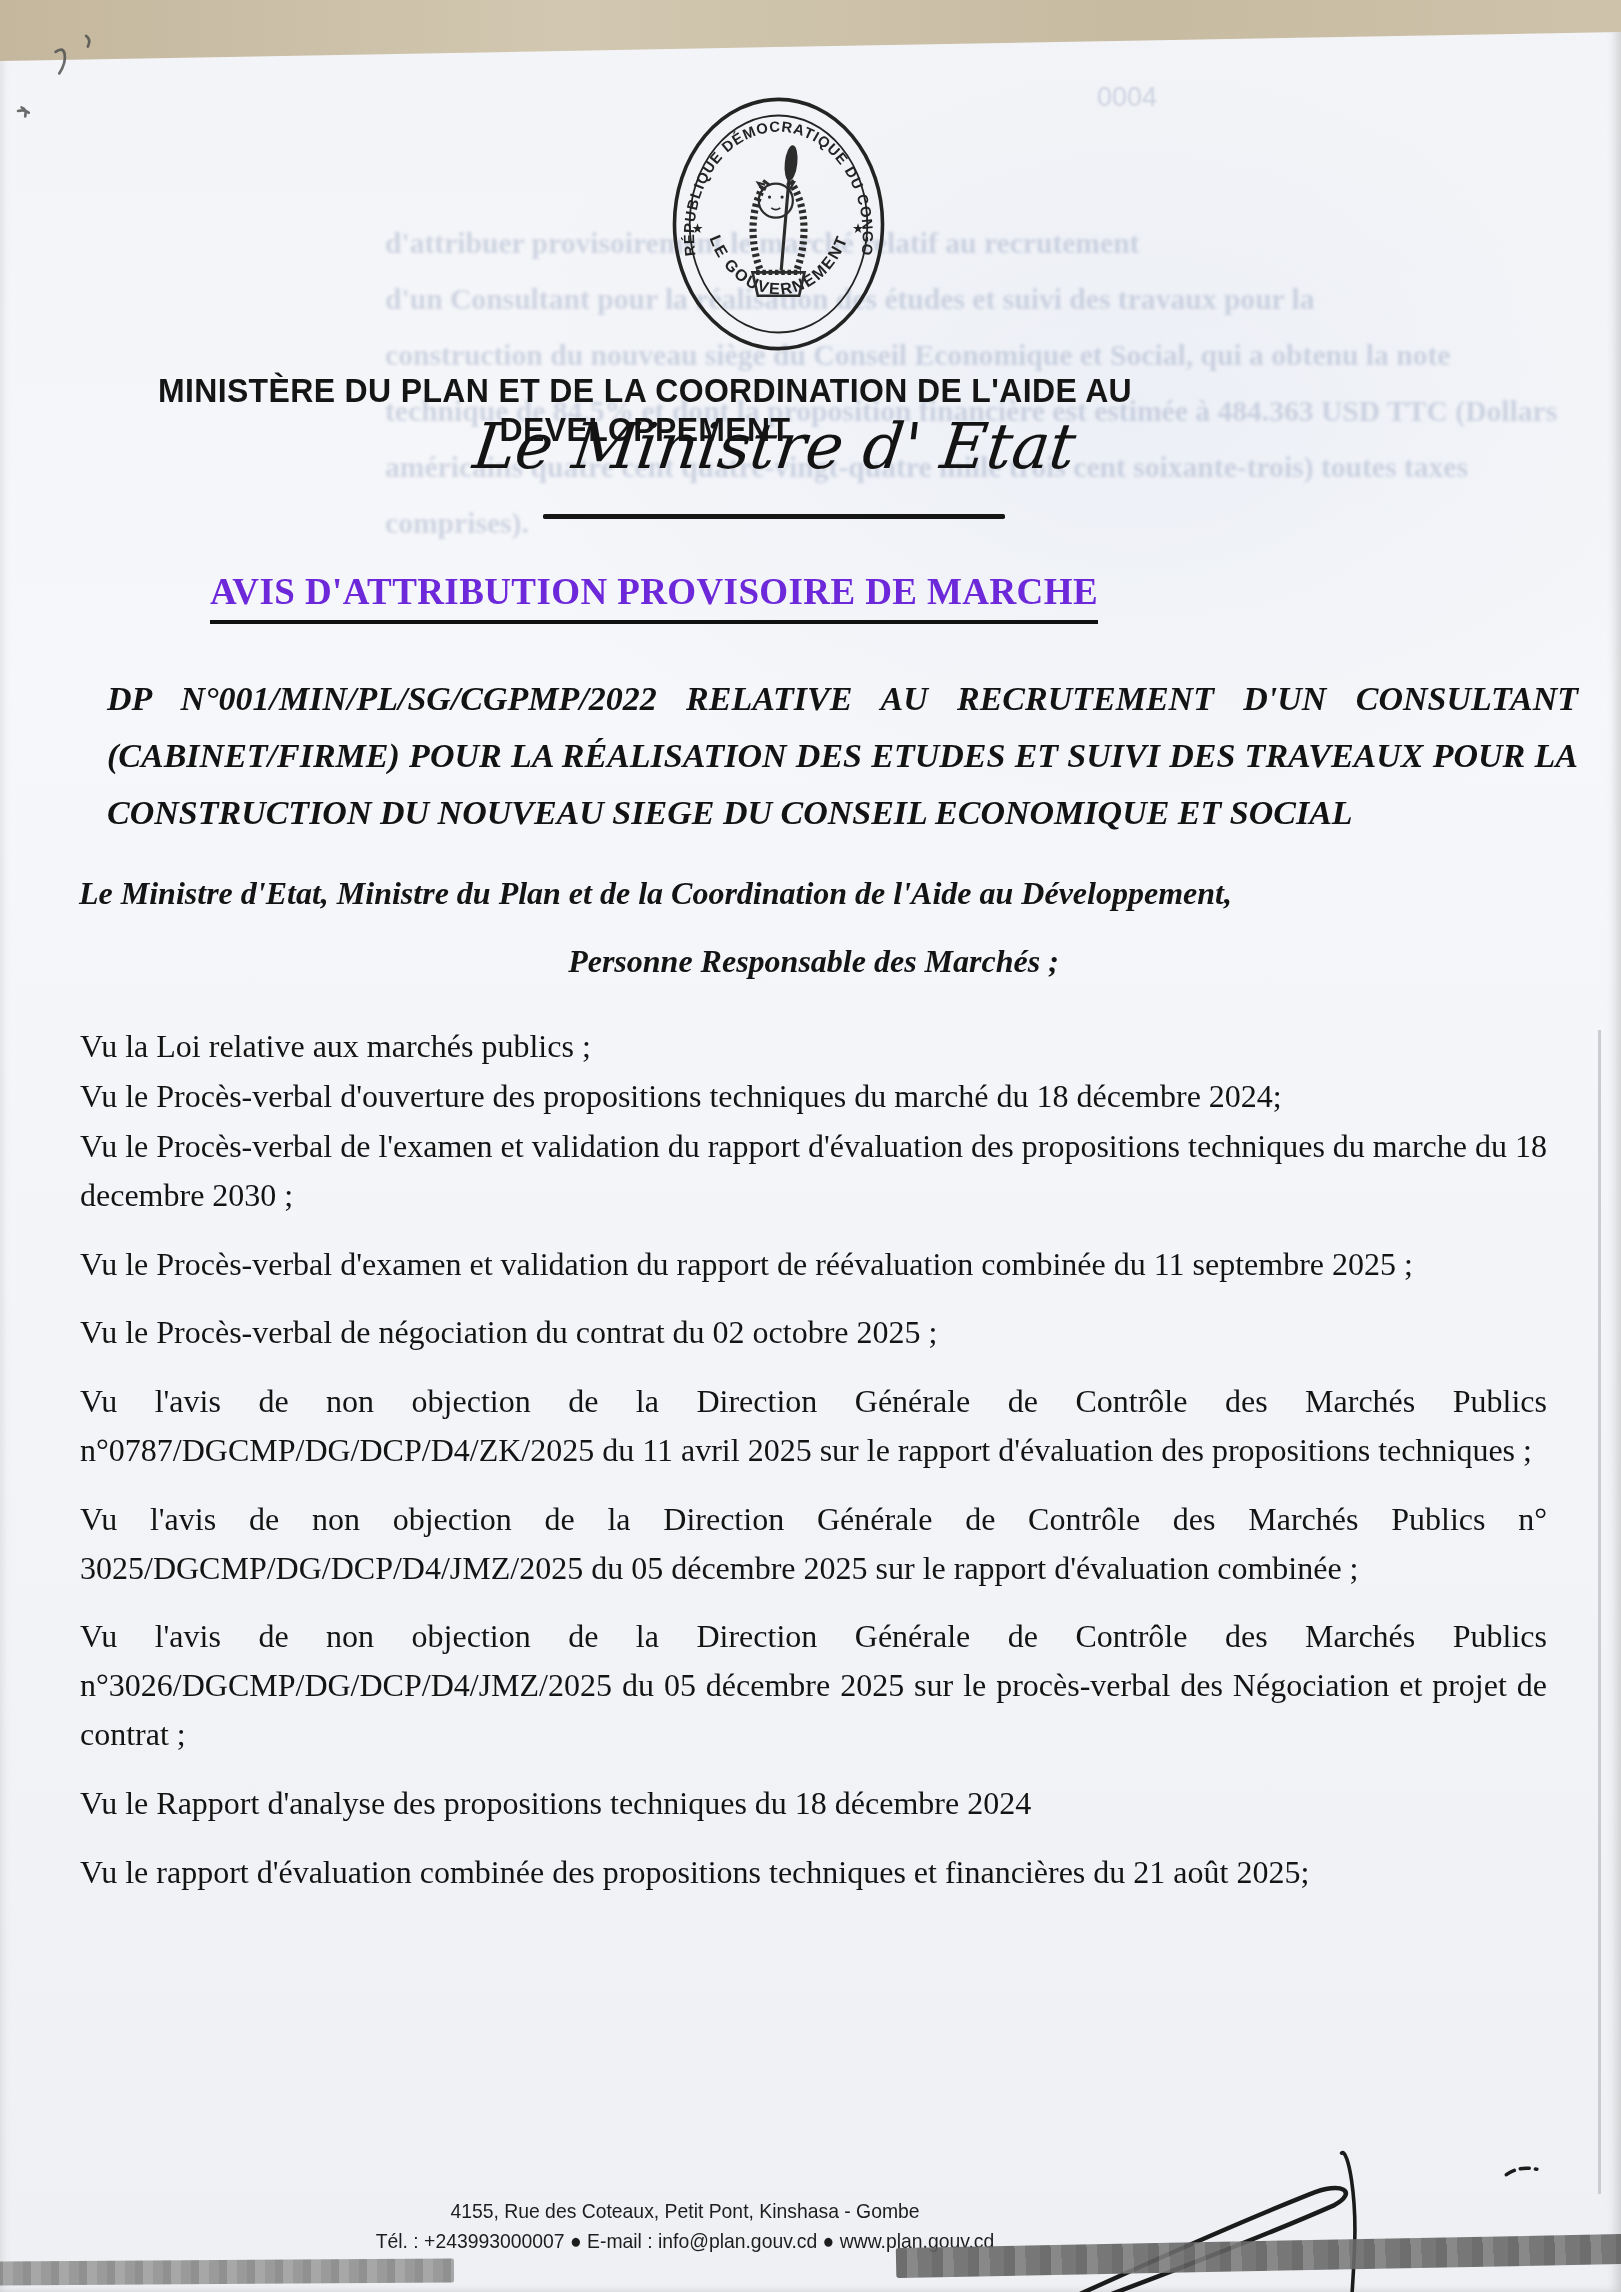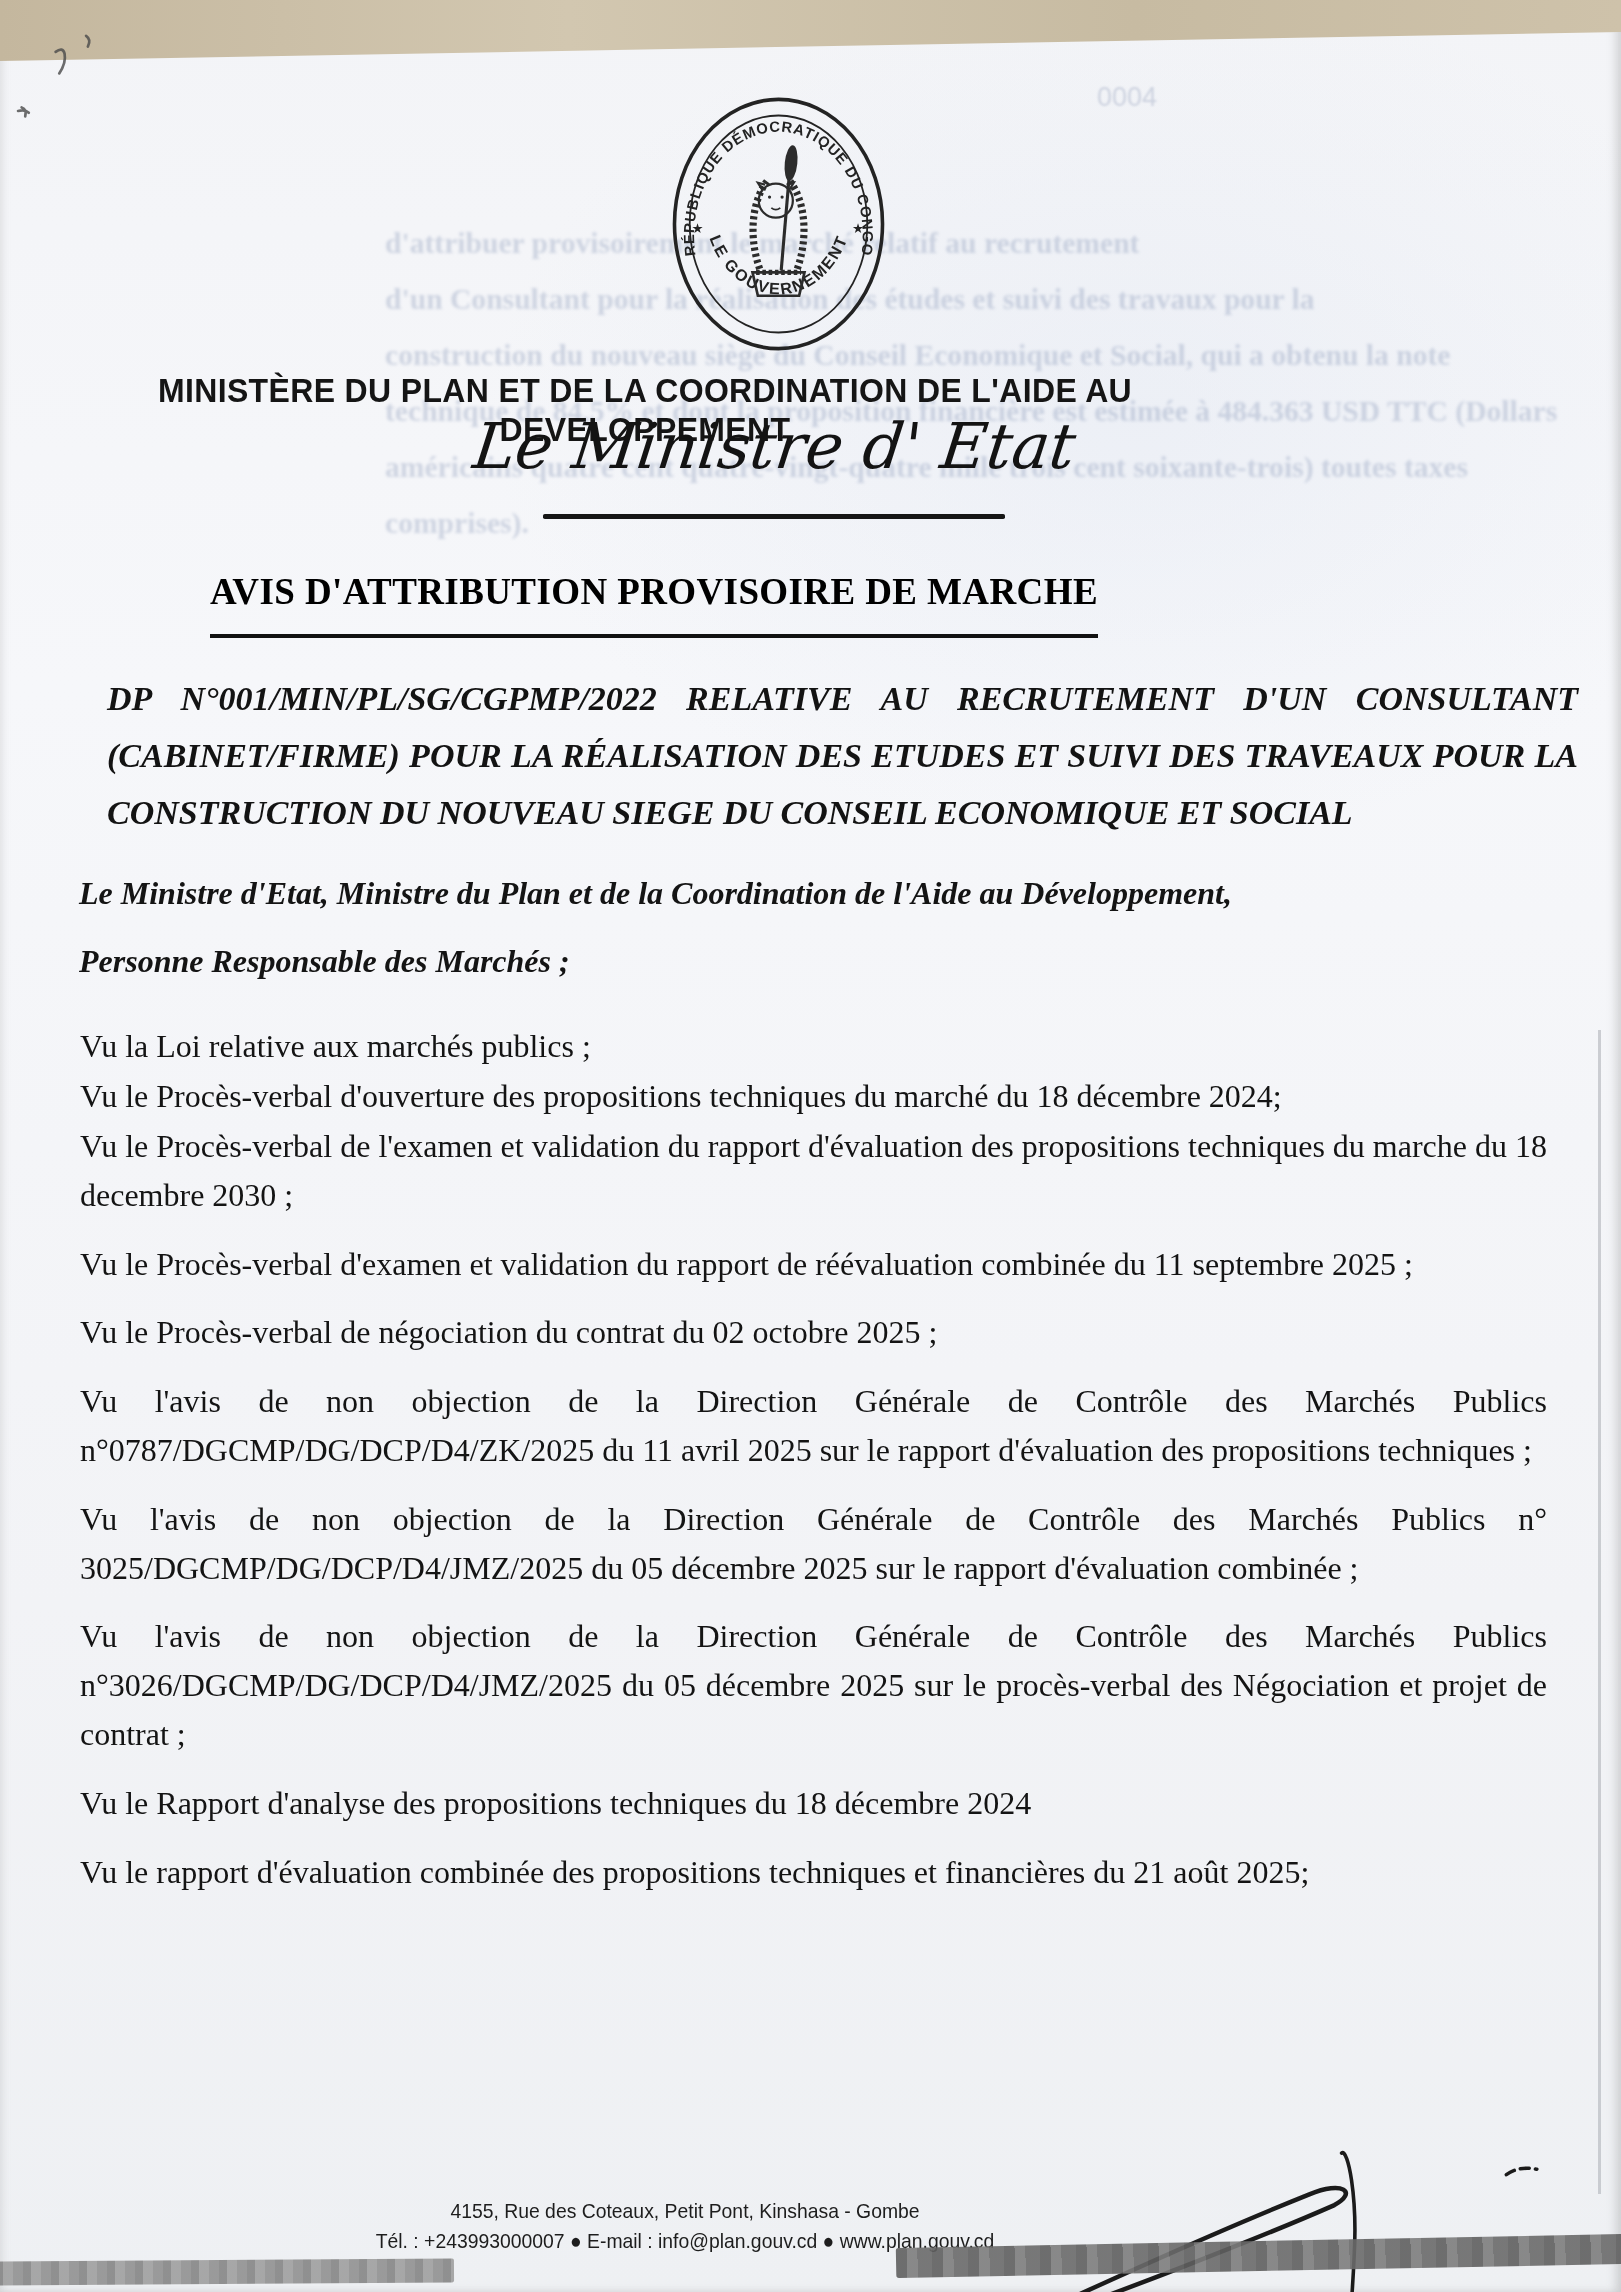--- a/index.html
+++ b/index.html
@@ -44,33 +44,33 @@
     letter-spacing:0.4px;
   }
   .script-title{
     position:absolute;left:0;top:410px;width:1549px;text-align:center;
     font-family:"DejaVu Serif",serif;font-style:italic;font-weight:500;
     font-size:63px;color:#131313;transform:skewX(-7deg);
   }
   .script-underline{position:absolute;left:543px;top:514px;width:462px;height:4.5px;background:#161616;border-radius:1.8px;}
   .notice-title-wrap{position:absolute;left:0;top:570px;width:1308px;text-align:center;}
   .notice-title{
-    display:inline-block;font-weight:bold;font-size:37px;color:#000000;
-    border-bottom:4.5px solid #111;padding-bottom:21px;letter-spacing:0.4px;
+    display:inline-block;font-weight:bold;font-size:37px;color:#6d28d9;
+    border-bottom:4.5px solid #111;padding-bottom:7px;letter-spacing:0.4px;
   }
   
   .subject{
     position:absolute;left:79px;top:670px;width:1471px;
     font-weight:bold;font-style:italic;font-size:34px;line-height:57px;
     text-align:justify;text-align-last:left;color:#131313;margin-left:28px;
   }
   
   .body-text{position:absolute;left:79px;top:871px;width:1469px;font-size:32px;color:#141414;}
   .intro1{font-weight:bold;font-style:italic;margin:0 0 23px 0;line-height:45px;}
-  .intro2{font-weight:bold;font-style:italic;margin:0 0 38px 0;line-height:45px;}
+  .intro2{font-weight:bold;font-style:italic;margin:0 0 38px 0;line-height:45px;text-align:center;}
   .vu-list p{margin:1px;line-height:49px;text-align:justify;text-align-last:left;}
   .vu-list p.spaced{margin-top:19.7px;}
   
   .footer{
     position:absolute;left:0;top:2196px;width:1370px;text-align:center;
     font-family:"Liberation Sans","DejaVu Sans",sans-serif;
     font-size:20.6px;line-height:29.6px;color:#1d1d1d;transform:scaleX(.94);
   }
   .footer p{margin:0;}
   

